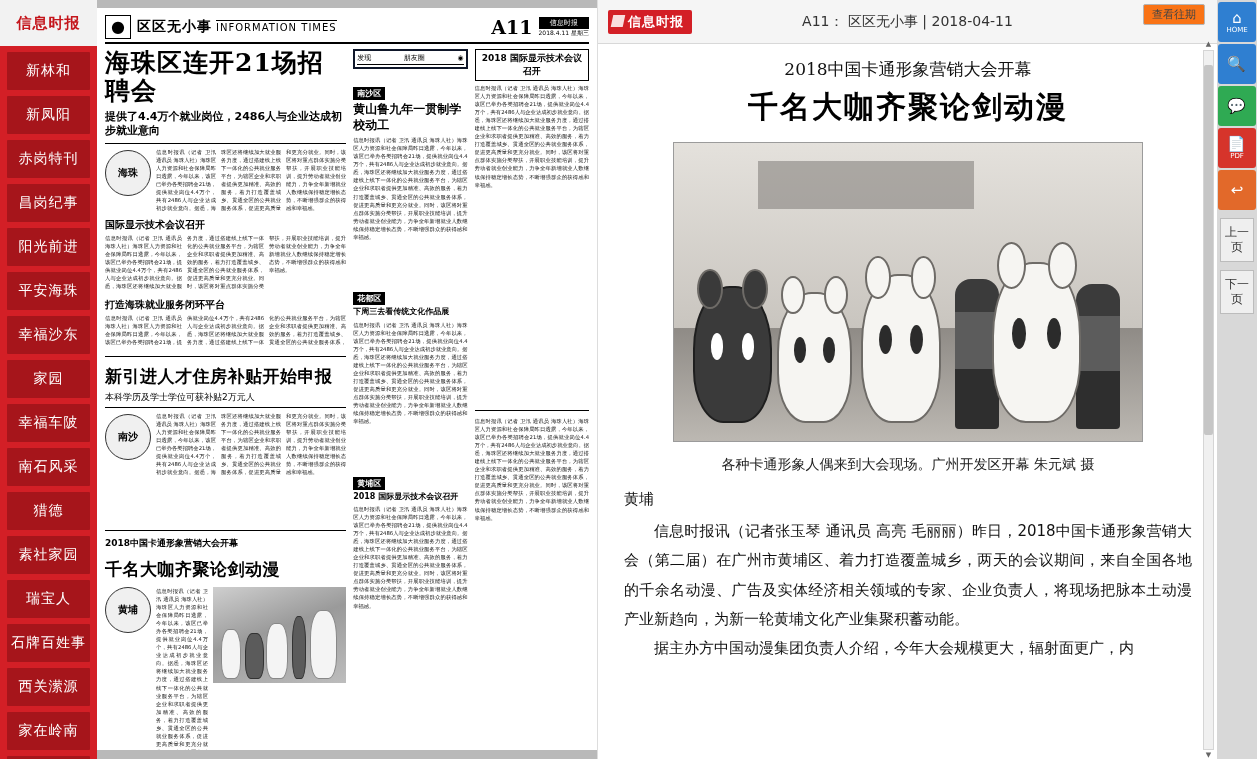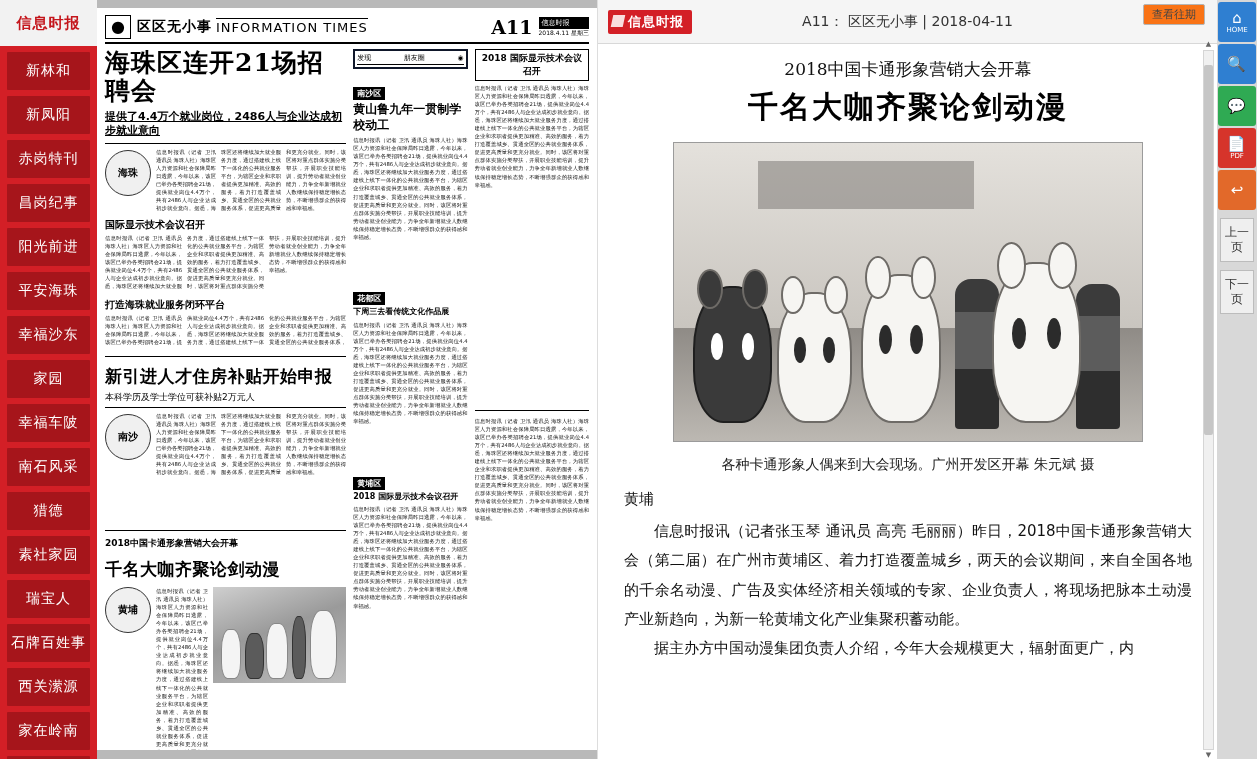--- a/index.html
+++ b/index.html
@@ -79,31 +79,32 @@
     text-align: center;
     margin-right: 6px;
   }
   .np-title {
     font-family: "DejaVu Serif", "Liberation Serif", serif;
     font-size: 14px;
     font-weight: bold;
     letter-spacing: 1px;
   }
   .np-title-en {
-    font-size: 13px;
+    font-size: 10px;
     letter-spacing: 1px;
     margin-left: 4px;
     border-top: 1px solid #000;
     padding-top: 1px;
   }
   .np-folio {
     margin-left: auto;
     display: flex;
     align-items: flex-end;
     gap: 6px;
+    text-align: center;
   }
   .np-folio-num {
     font-family: "DejaVu Serif", "Liberation Serif", serif;
     font-size: 19px; font-weight: bold;
   }
   .np-folio-logo {
     background: #000; color: #fff;
     font-size: 7px; padding: 1px 3px;
   }
   .np-folio-date { font-size: 6px; }
@@ -118,21 +119,20 @@
     font-family: "DejaVu Serif", "Liberation Serif", serif;
     font-size: 25px; font-weight: bold;
     letter-spacing: 1px; line-height: 1.12;
     color: #000;
   }
   .np-sub {
     font-size: 11px; font-weight: bold;
     margin-top: 5px; line-height: 1.3;
     border-bottom: 1px solid #000;
     padding-bottom: 4px;
-    text-decoration: underline;
   }
   .np-h2 {
     font-family: "DejaVu Serif", "Liberation Serif", serif;
     font-size: 17px; font-weight: bold;
     letter-spacing: .5px; margin-top: 8px;
   }
   .np-kicker { font-size: 9px; margin-top: 3px; border-bottom: 1px solid #000; padding-bottom: 3px;}
   .np-smalltitle { font-size: 10px; font-weight: bold; margin: 6px 0 2px 0;}
   .np-text {
     font-size: 5.3px;

